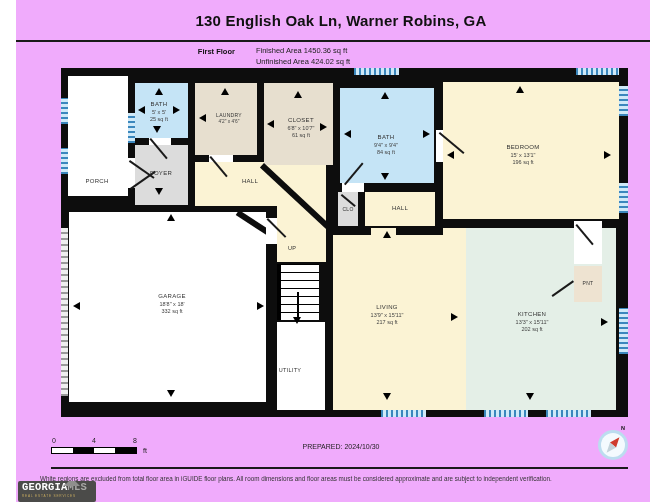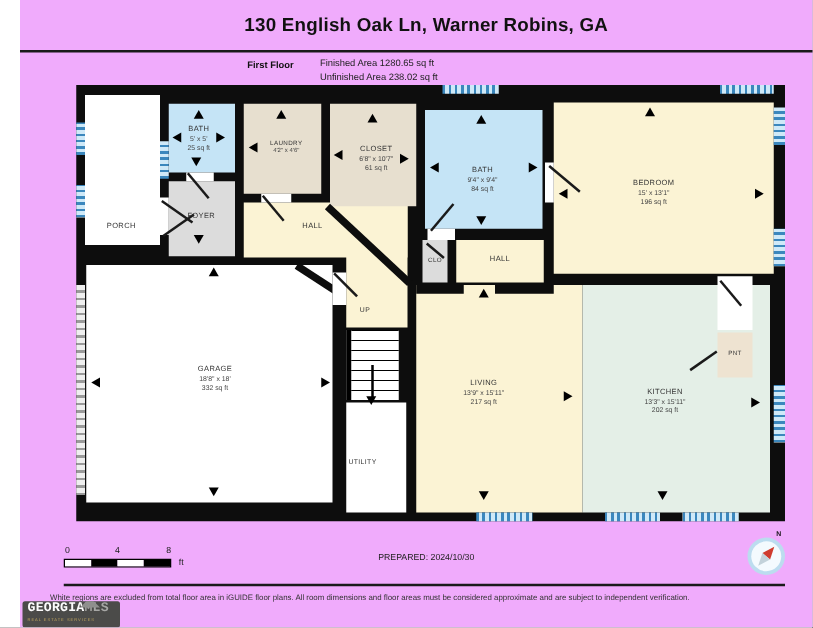--- a/index.html
+++ b/index.html
@@ -77,22 +77,22 @@
 </head>
 <body>
 
 <div id="stage">
 
   <div class="title">130 English Oak Ln, Warner Robins, GA</div>
   <div class="title-rule"></div>
   <div class="floor-summary">
     <span class="floor-label">First Floor</span>
     <span class="area-lines">
-      <div>Finished Area 1280.65 sq ft</div>
-      <div>Unfinished Area 238.02 sq ft</div>
+      <div>Finished Area 1450.36 sq ft</div>
+      <div>Unfinished Area 424.02 sq ft</div>
     </span>
   </div>
 
   <div id="plan">
 
     <div class="room c-white" style="left:7px;top:8px;width:60px;height:120px;"></div>
     <div class="room c-bath" style="left:74px;top:15px;width:53px;height:55px;"></div>
     <div class="room c-gray" style="left:74px;top:77px;width:53px;height:60px;"></div>
     <div class="room c-cream" style="left:134px;top:94px;width:131px;height:44px;"></div>
     <div class="room c-cream" style="left:216px;top:94px;width:49px;height:100px;"></div>

